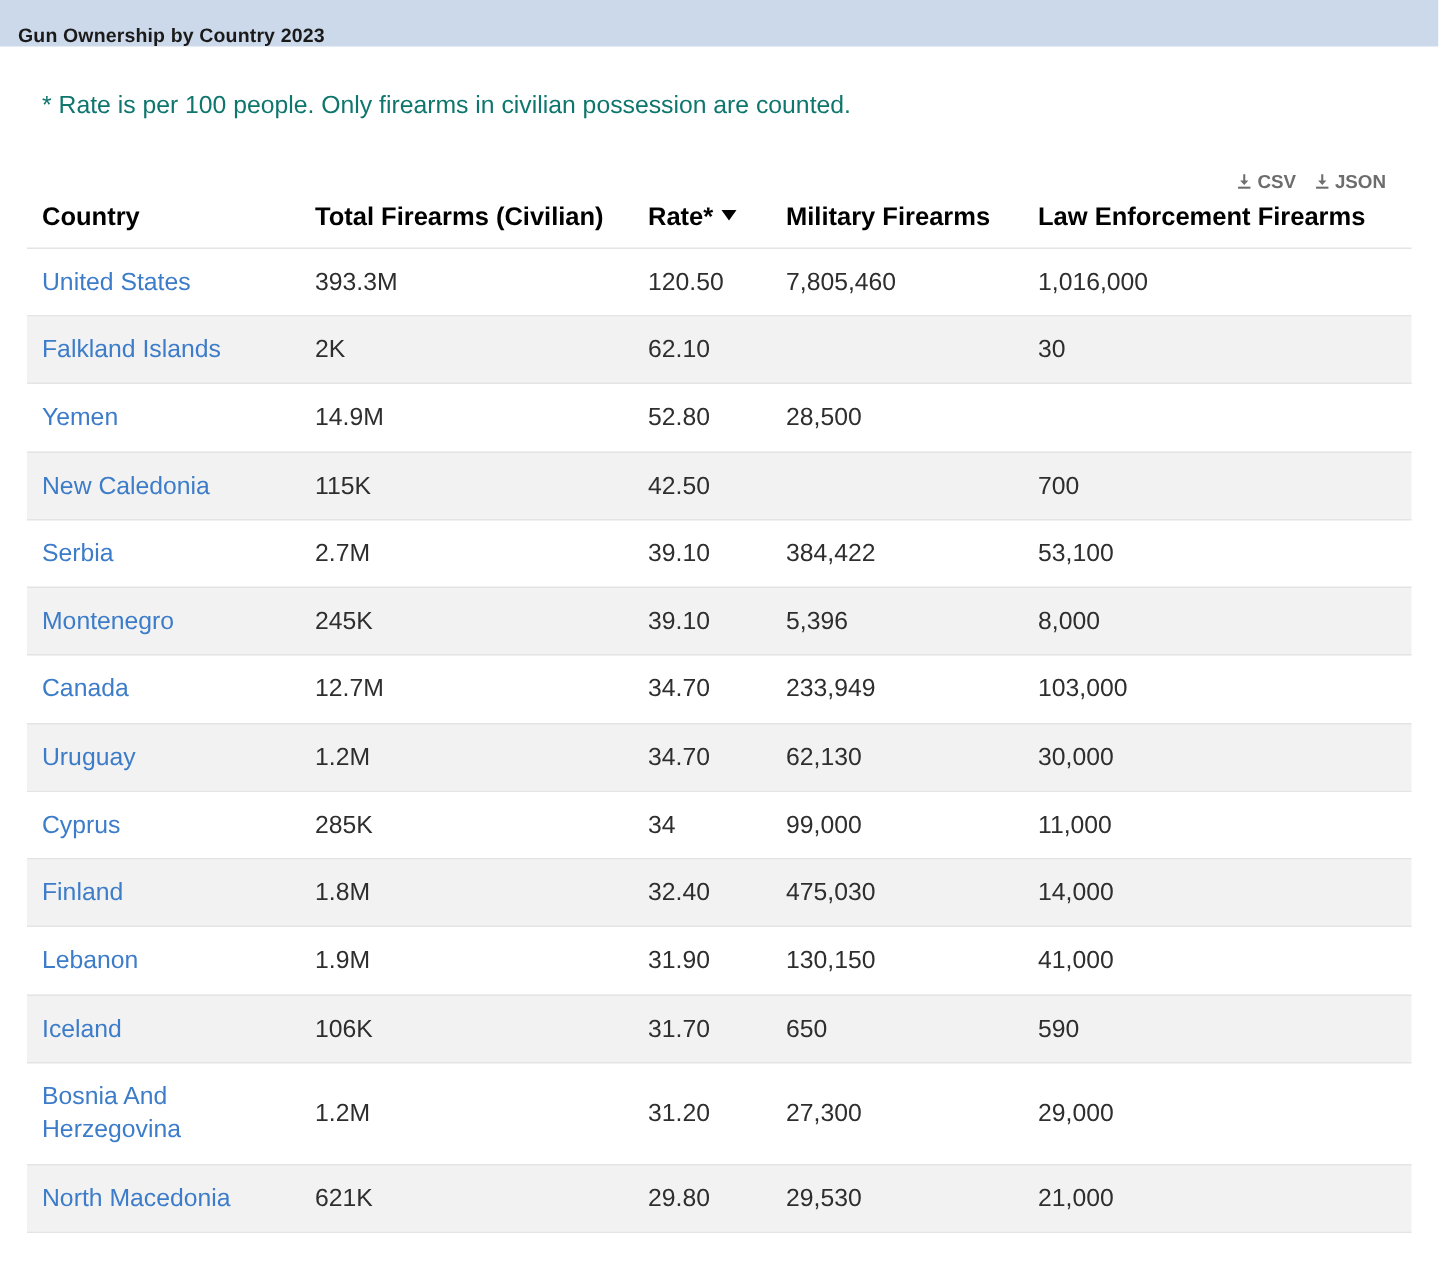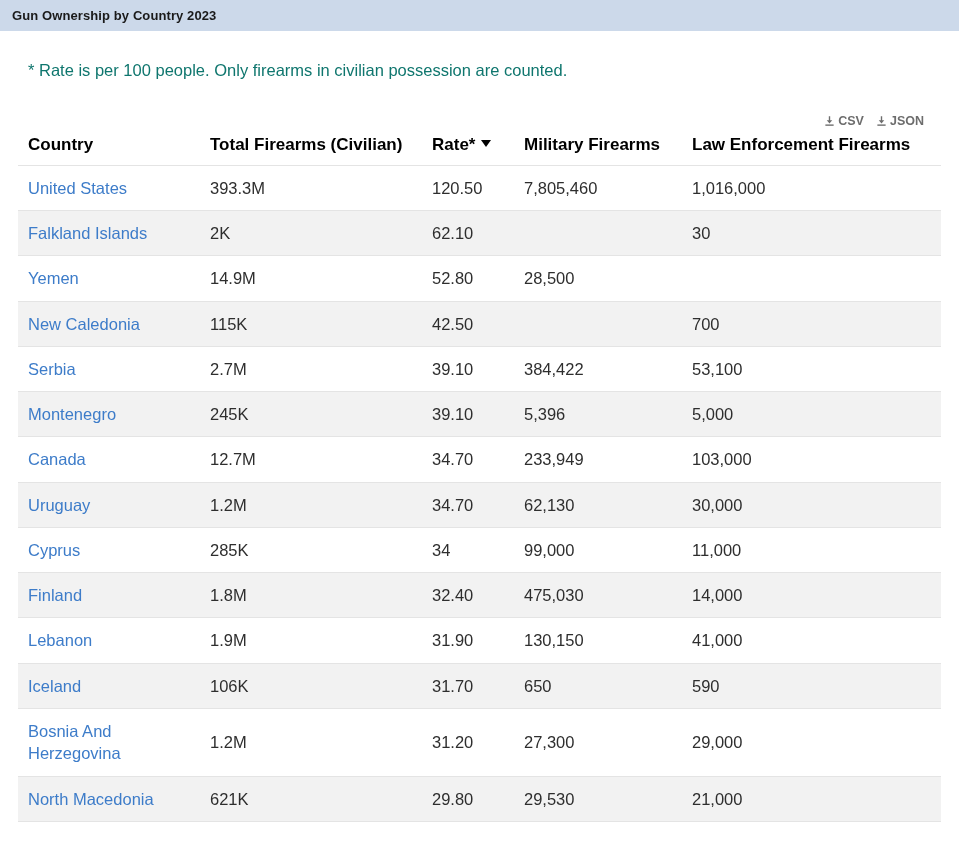--- a/index.html
+++ b/index.html
@@ -14,21 +14,21 @@
     font-family: "Liberation Sans", sans-serif;
     color: #222222;
     -webkit-font-smoothing: antialiased;
   }
 
   
   .titlebar {
     height: 31px;
     background: #ccd9ea;
     display: flex;
-    align-items: center;
+    align-items: flex-end;
     padding: 0 0 0 12px;
     box-sizing: border-box;
   }
   .titlebar-text {
     font-size: 13px;
     font-weight: bold;
     color: #1a1a1a;
     letter-spacing: 0.1px;
   }
 
@@ -217,21 +217,21 @@
             <td>2.7M</td>
             <td>39.10</td>
             <td>384,422</td>
             <td>53,100</td>
           </tr>
           <tr>
             <td class="country"><a>Montenegro</a></td>
             <td>245K</td>
             <td>39.10</td>
             <td>5,396</td>
-            <td>5,000</td>
+            <td>8,000</td>
           </tr>
           <tr>
             <td class="country"><a>Canada</a></td>
             <td>12.7M</td>
             <td>34.70</td>
             <td>233,949</td>
             <td>103,000</td>
           </tr>
           <tr>
             <td class="country"><a>Uruguay</a></td>

